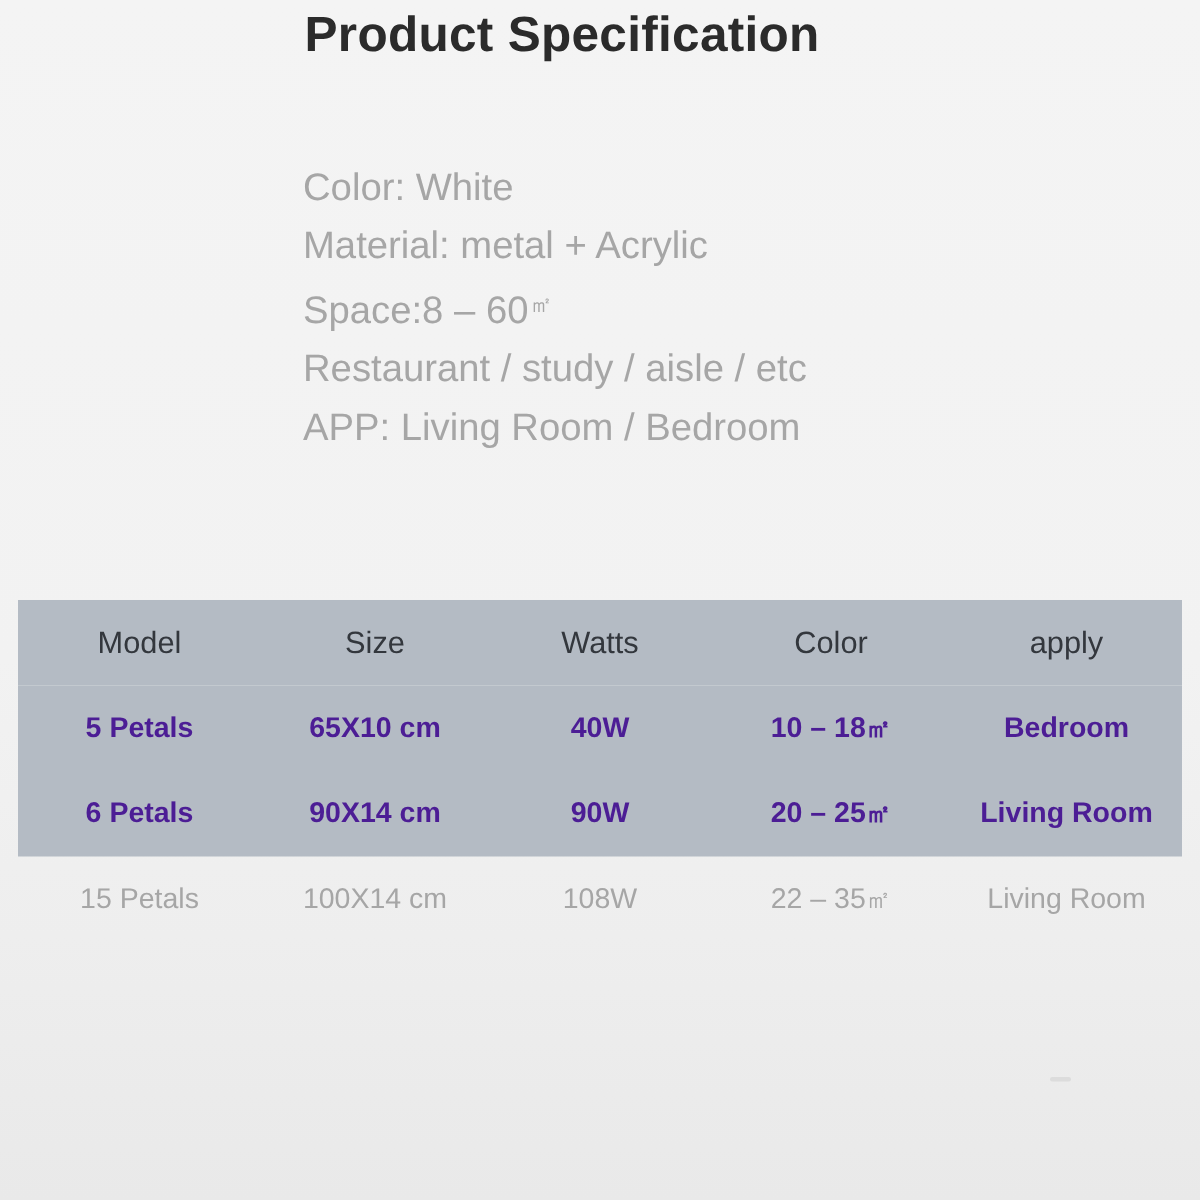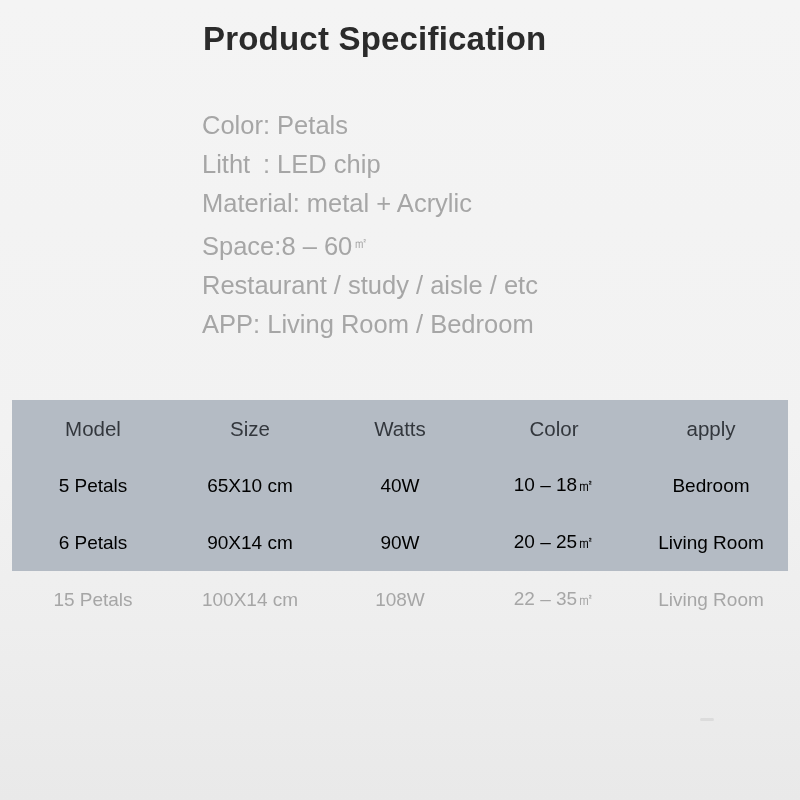--- a/index.html
+++ b/index.html
@@ -17,21 +17,21 @@
   }
   
   .page {
     position: absolute;
     inset: 0;
     background: linear-gradient(180deg, #f4f4f4 0%, #f2f2f2 55%, #eeeeee 78%, #e9e9e9 100%);
   }
   .title {
     position: absolute;
     left: 203px;
-    top: 20px;
+    top: 4px;
     font-size: 33px;
     font-weight: bold;
     color: #2b2b2b;
     letter-spacing: 0.2px;
     white-space: nowrap;
   }
   .spec-list {
     position: absolute;
     left: 202px;
     top: 106px;
@@ -63,21 +63,21 @@
   }
   .table tr { height: 57px; }
   .hdr-row { background: #b4bbc4; height: 58px; }
   .hdr-row th {
     color: #33373d;
     font-size: 20.5px;
     font-weight: 400;
   }
   .row-dark { background: #b4bbc4; }
   .row-light { background: transparent; }
-  .row-dark td { color: #000000; font-size: 19px; }
+  .row-dark td { color: #4c1d95; font-size: 19px; font-weight: bold; }
   .row-light td { color: #a6a6a6; font-size: 19px; }
   .sq { font-size: 17px; }
   
   .smudge {
     position: absolute;
     left: 700px;
     top: 718px;
     width: 14px;
     height: 3px;
     background: #dcdcdc;
@@ -91,24 +91,21 @@
 </style>
 </head>
 <body>
 
 <div class="page">
 
   <div class="title">Product Specification</div>
 
   <div class="spec-list">
     <div class="spec-line">
-      <span>Color: Petals</span>
-    </div>
-    <div class="spec-line">
-      <span>Litht : LED chip</span>
+      <span>Color: White</span>
     </div>
     <div class="spec-line">
       <span>Material: metal + Acrylic</span>
     </div>
     <div class="spec-line">
       <span>Space:8 – 60</span><span class="sup">㎡</span>
     </div>
     <div class="spec-line">
       <span>Restaurant / study / aisle / etc</span>
     </div>

